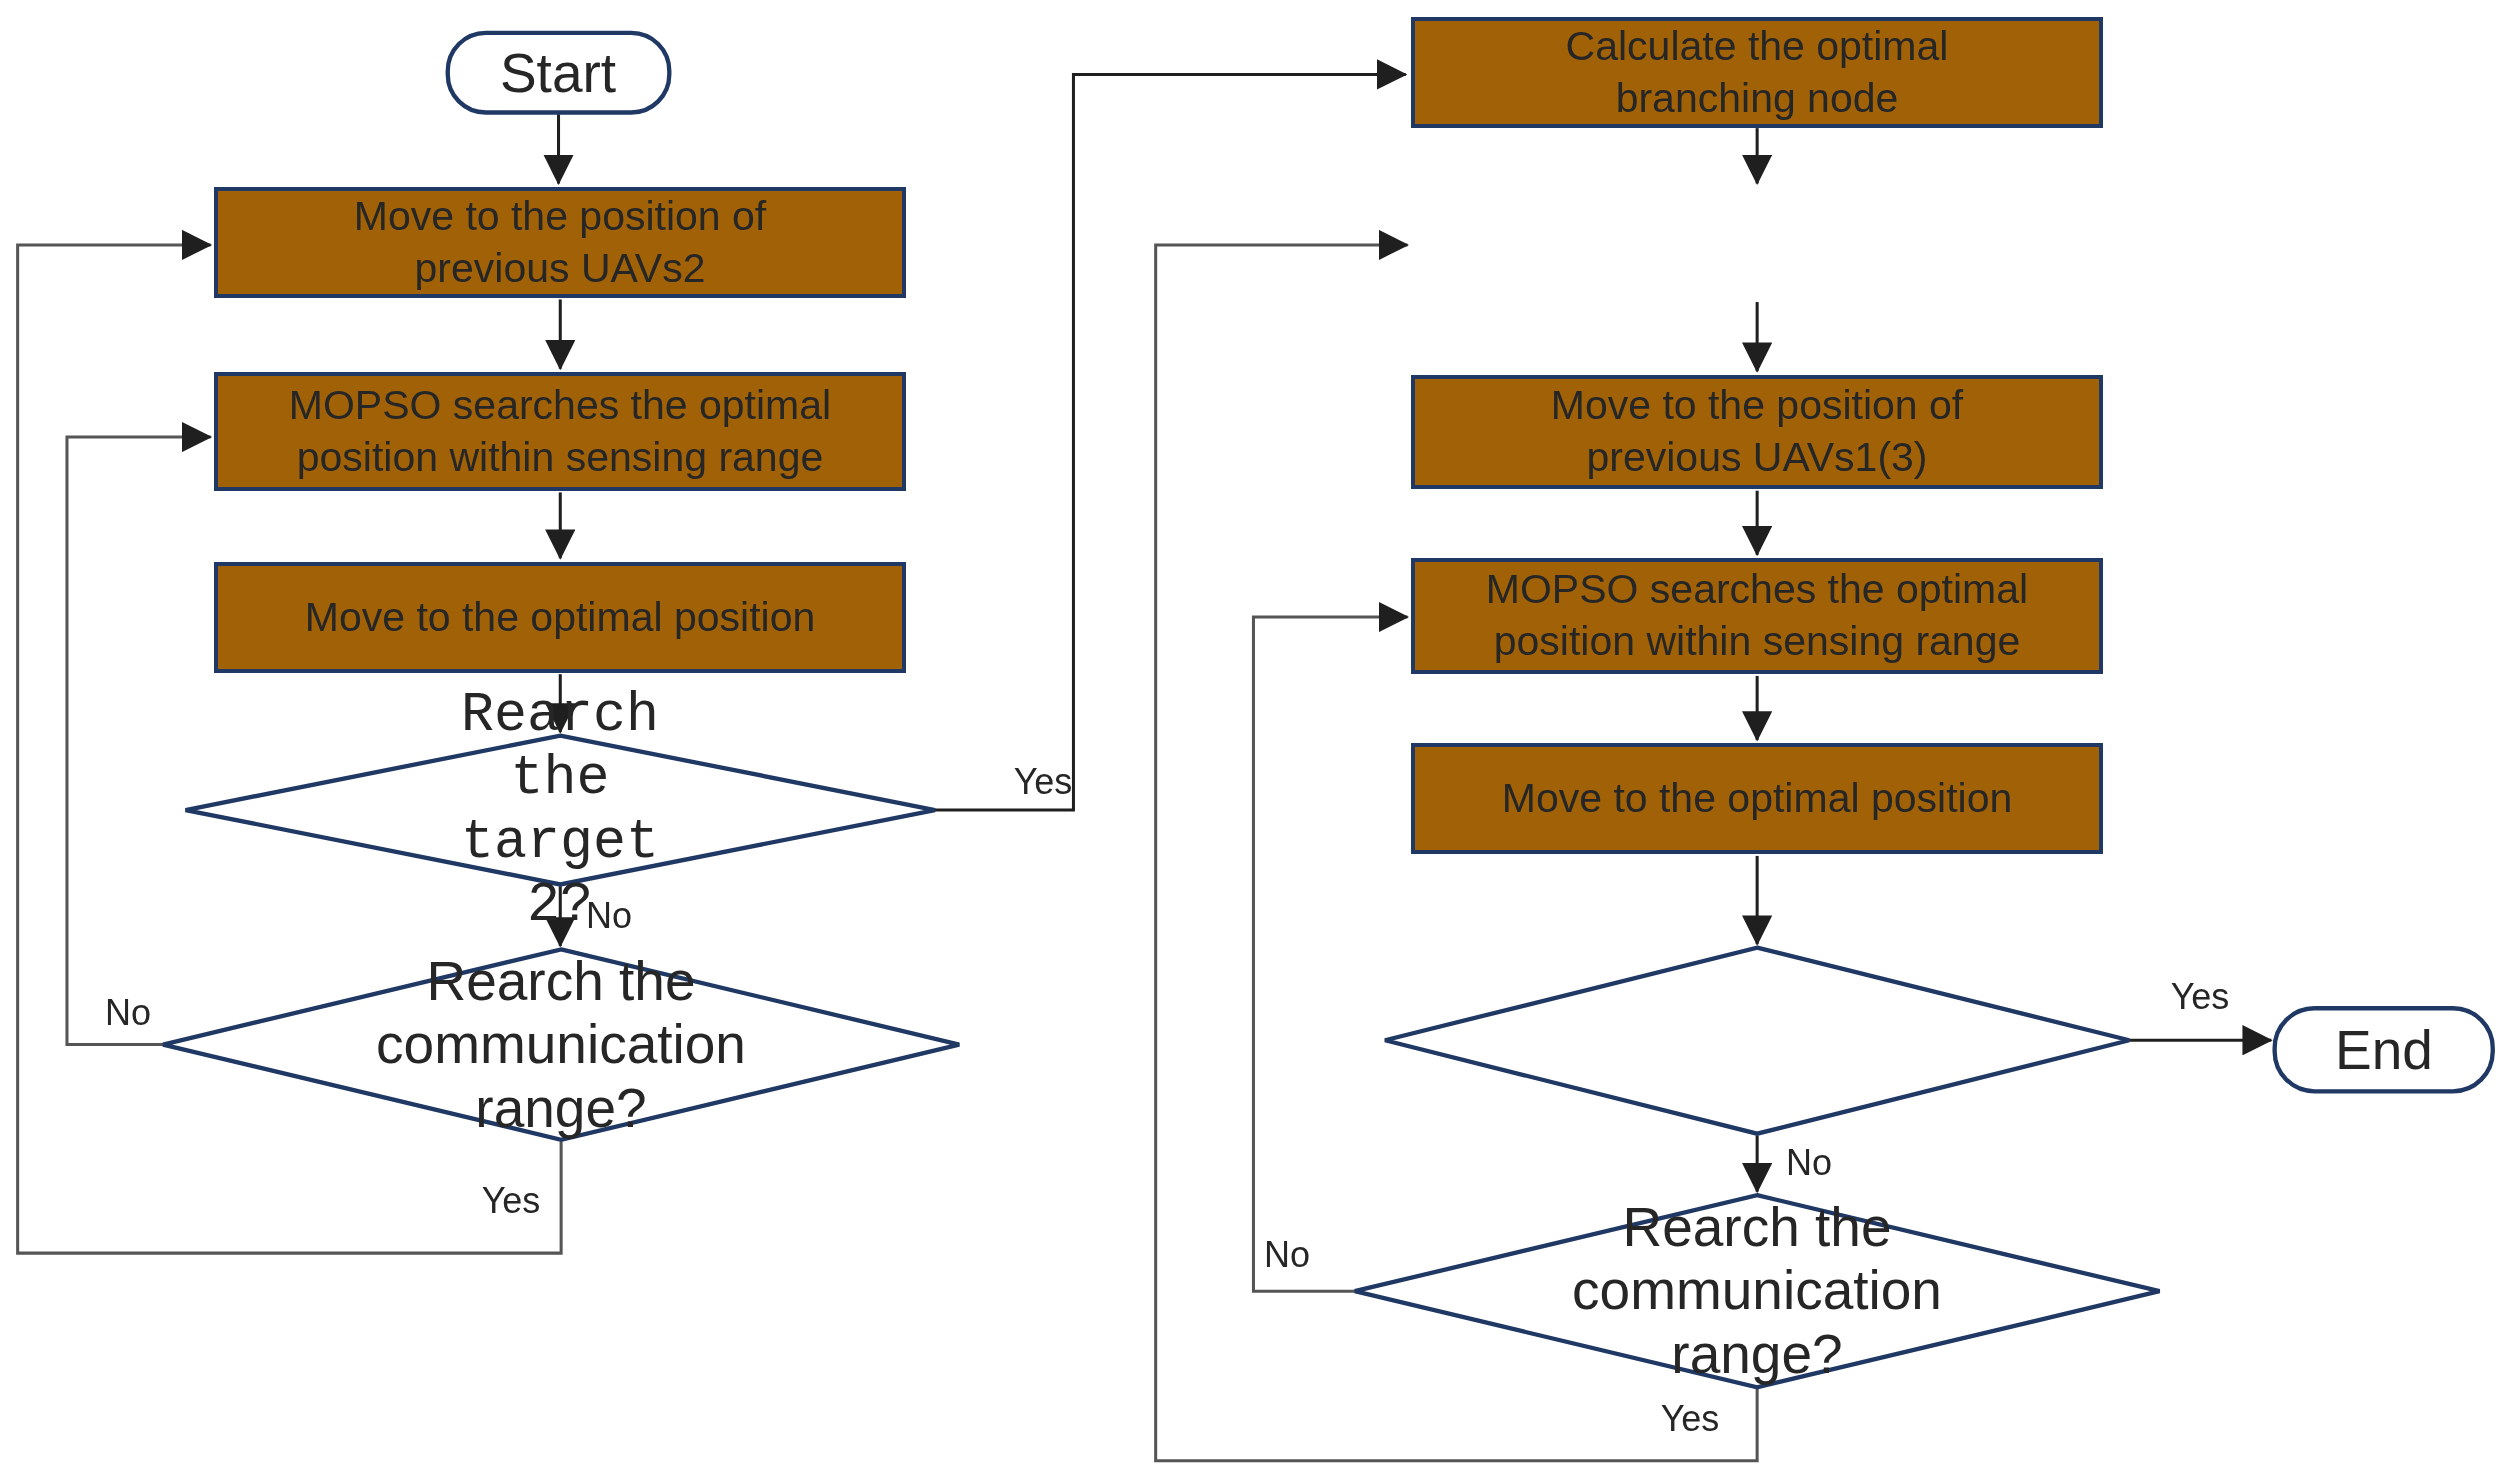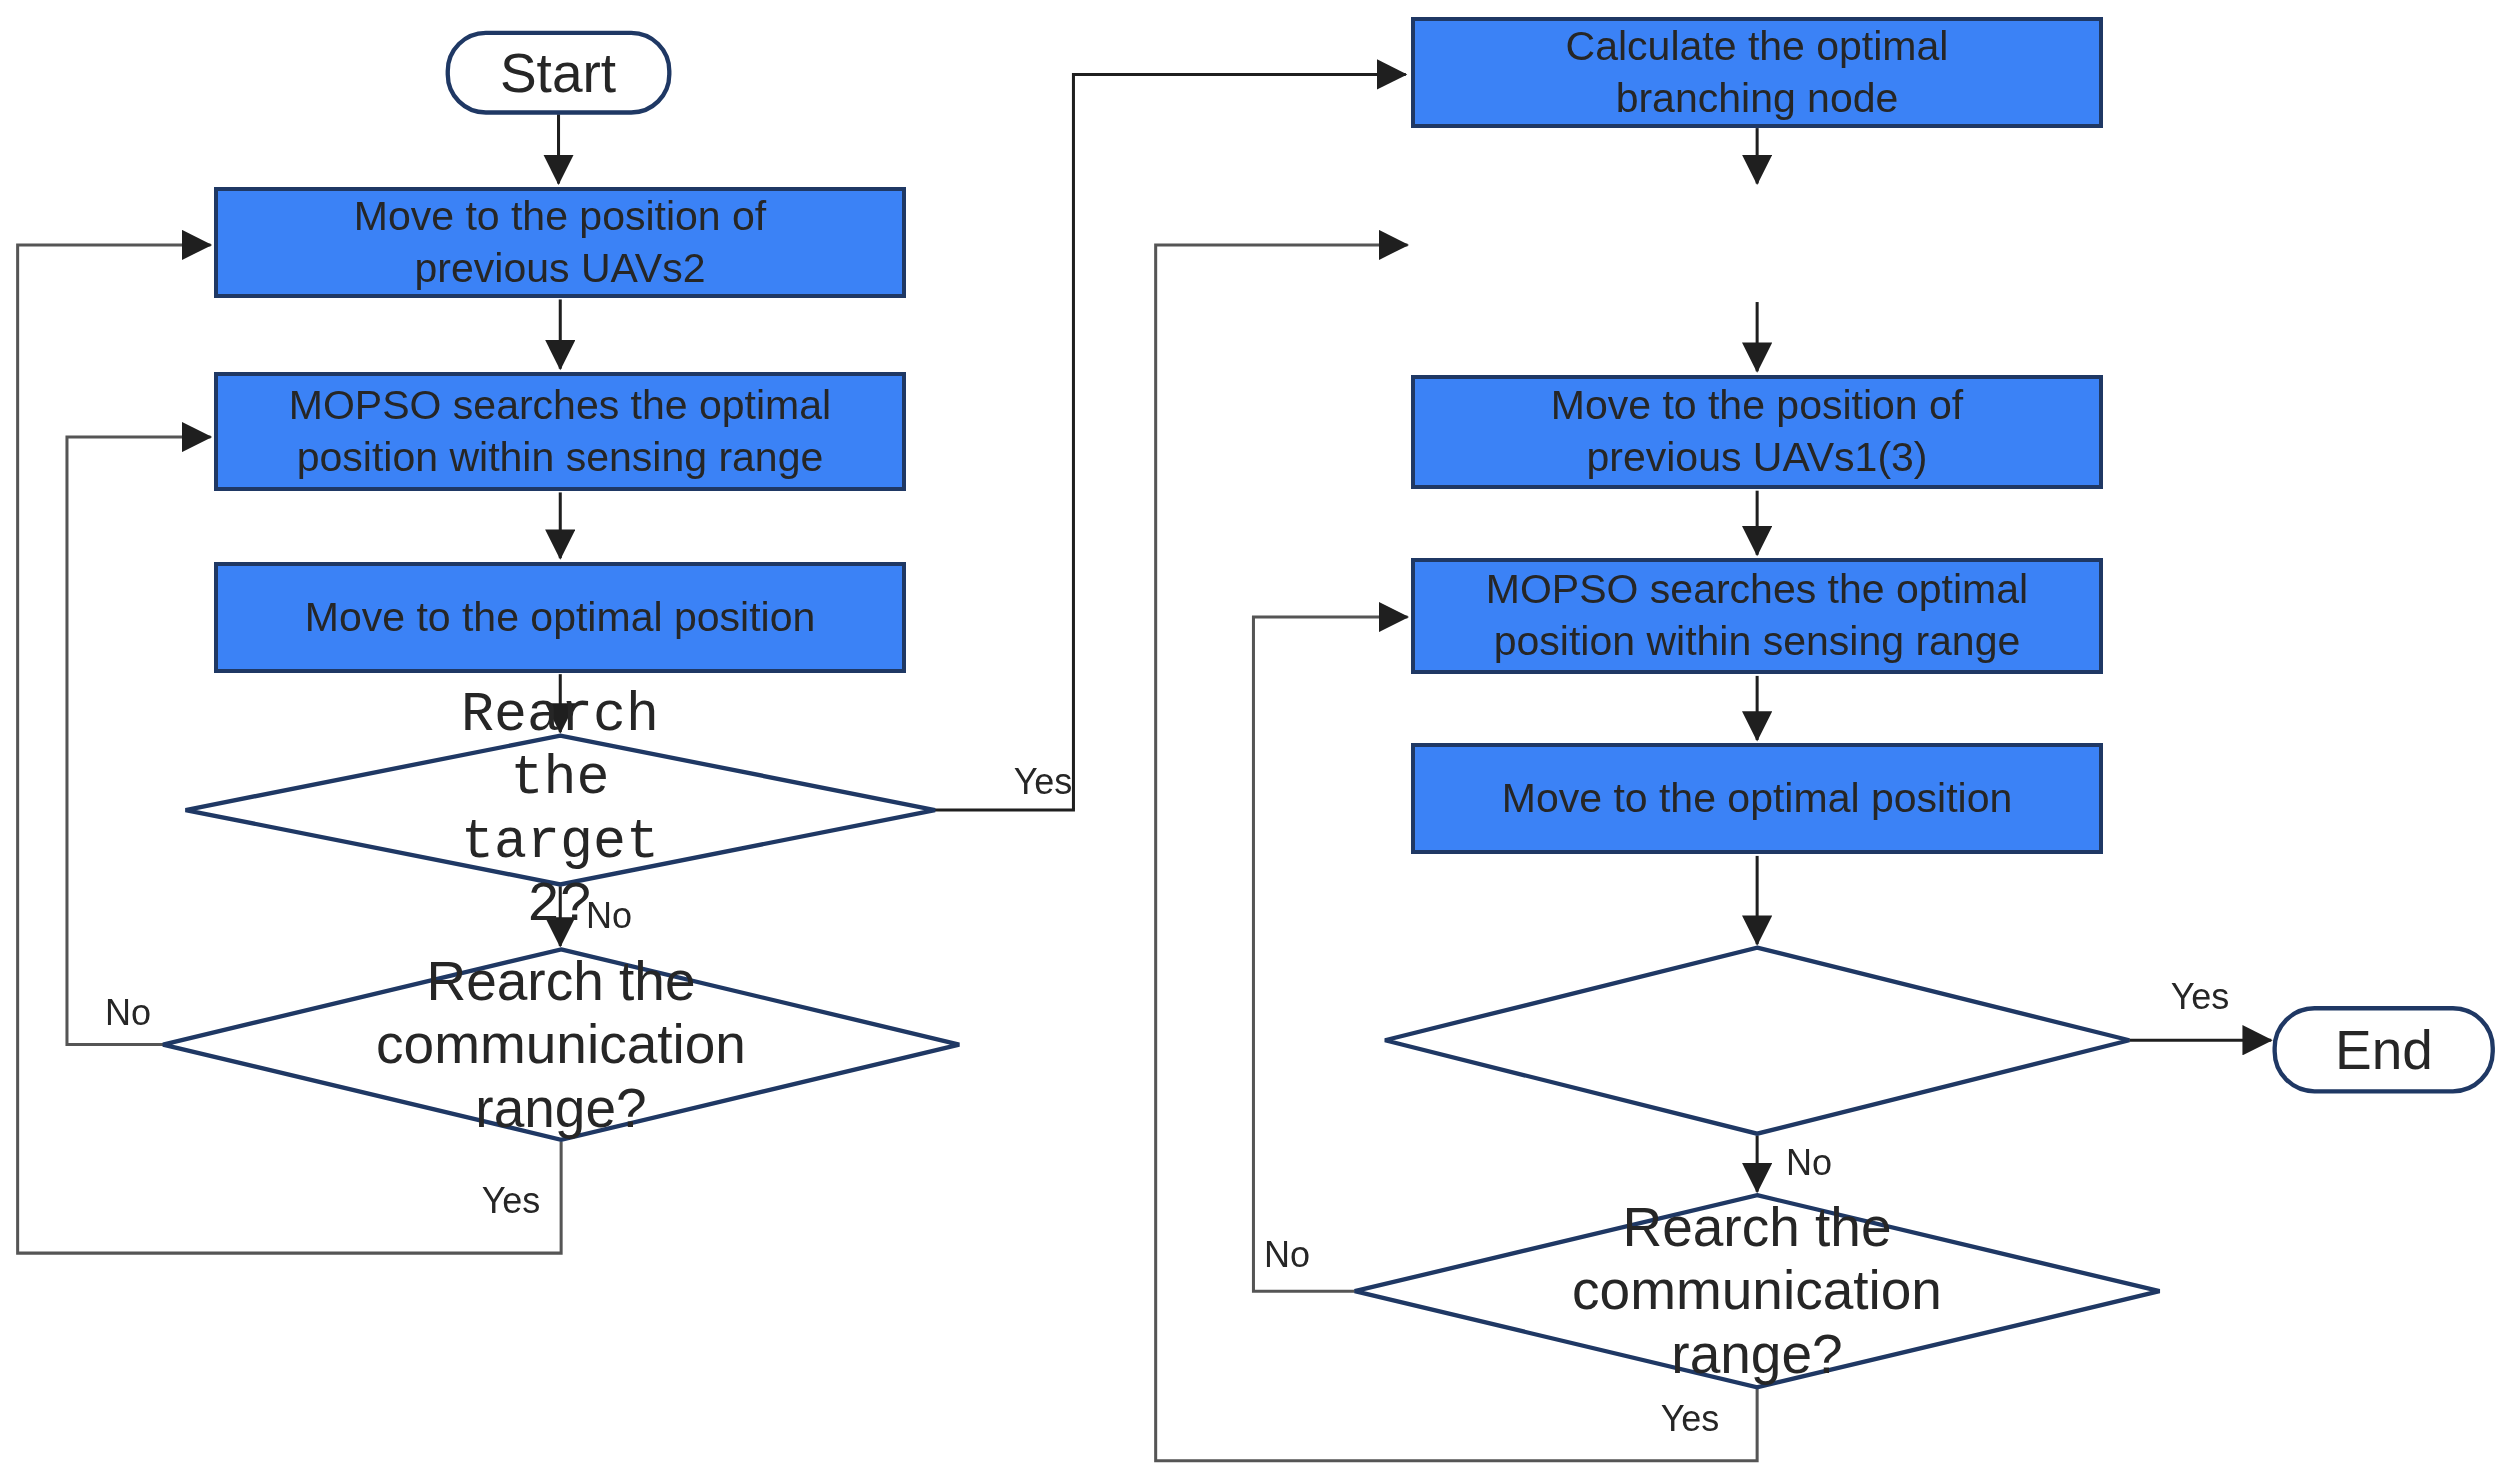--- a/index.html
+++ b/index.html
@@ -21,21 +21,21 @@
   }
   .stage svg{position:absolute;left:0;top:0;width:2500px;height:1479px;}
   .edge{fill:none;stroke:var(--c-arrow);stroke-width:3.5;}
   .edge.loop{stroke:var(--c-loop);}
   .shape{fill:#ffffff;stroke:var(--c-border);stroke-width:5;}
   .ahead{fill:var(--c-arrow);}
   .node{
     position:absolute;
     box-sizing:border-box;
     border:4.3px solid var(--c-border);
-    background:#3b82f6;
+    background:#a16207;
     display:flex;align-items:center;justify-content:center;
     text-align:center;
     font-size:41px;line-height:1.26;
     color:var(--c-text);
   }
   .node .txt{display:inline-block;}
   .dlabel{
     position:absolute;
     transform:translate(-50%,-50%);
     display:flex;align-items:center;justify-content:center;

